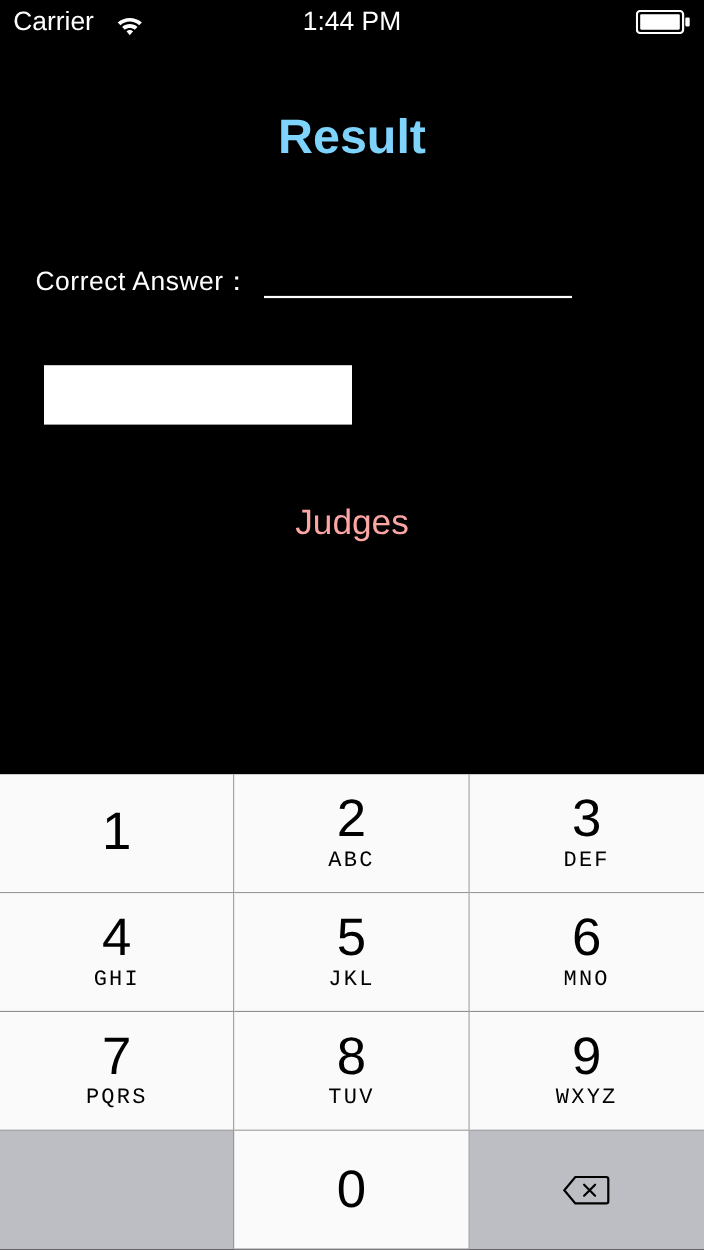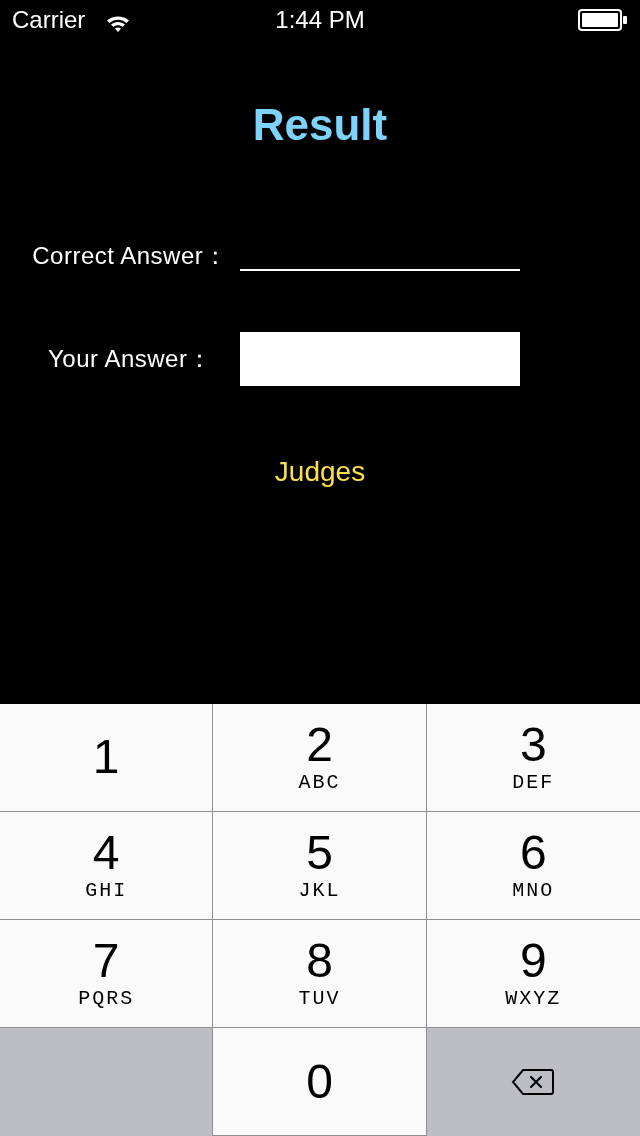--- a/index.html
+++ b/index.html
@@ -81,24 +81,24 @@
       width: 280px;
       height: 54px;
       margin-left: 10px;
       border: none;
       padding: 0 8px;
       font-size: 24px;
     }
     .judges-btn {
       display: block;
       margin: 70px auto 0;
-      color: #fde047;
+      color: #fca5a5;
       background: transparent;
       border: none;
-      font-size: 28px;
+      font-size: 32px;
       font-family: inherit;
       cursor: pointer;
     }
     .keyboard {
       position: absolute;
       bottom: 0;
       left: 0;
       width: 640px;
       height: 432px;
       background: #d1d3d9;
@@ -171,21 +171,20 @@
 
 <div class="content">
   <h1 class="title">Result</h1>
 
   <div class="row">
     <div class="label">Correct Answer：</div>
     <div class="underline"></div>
   </div>
 
   <div class="row">
-    <div class="label">Your Answer：</div>
     <input class="input-box" type="text" value="" style="">
   </div>
 
   <button class="judges-btn">Judges</button>
 </div>
 
 <div class="keyboard">
   <div class="key">
     <div class="key-digit">1</div>
     <div class="key-letters"></div>

